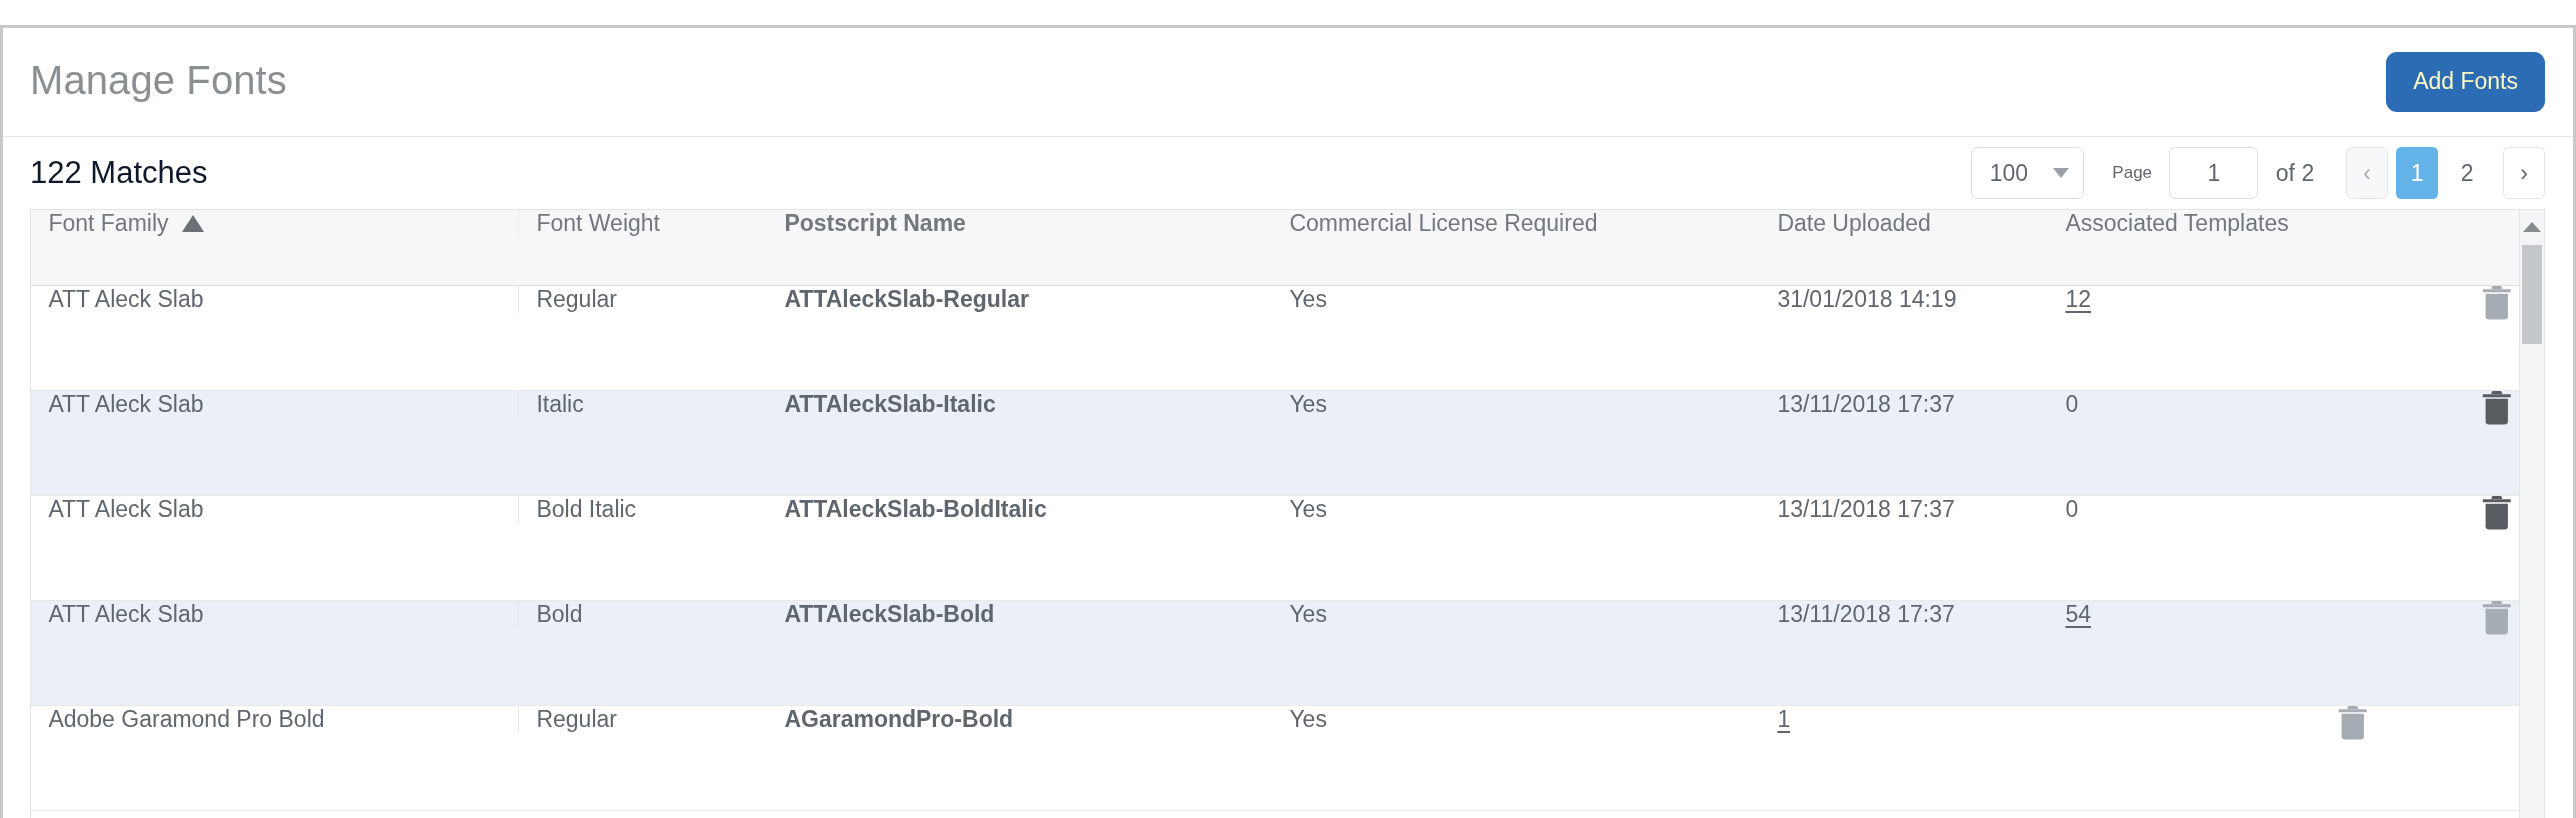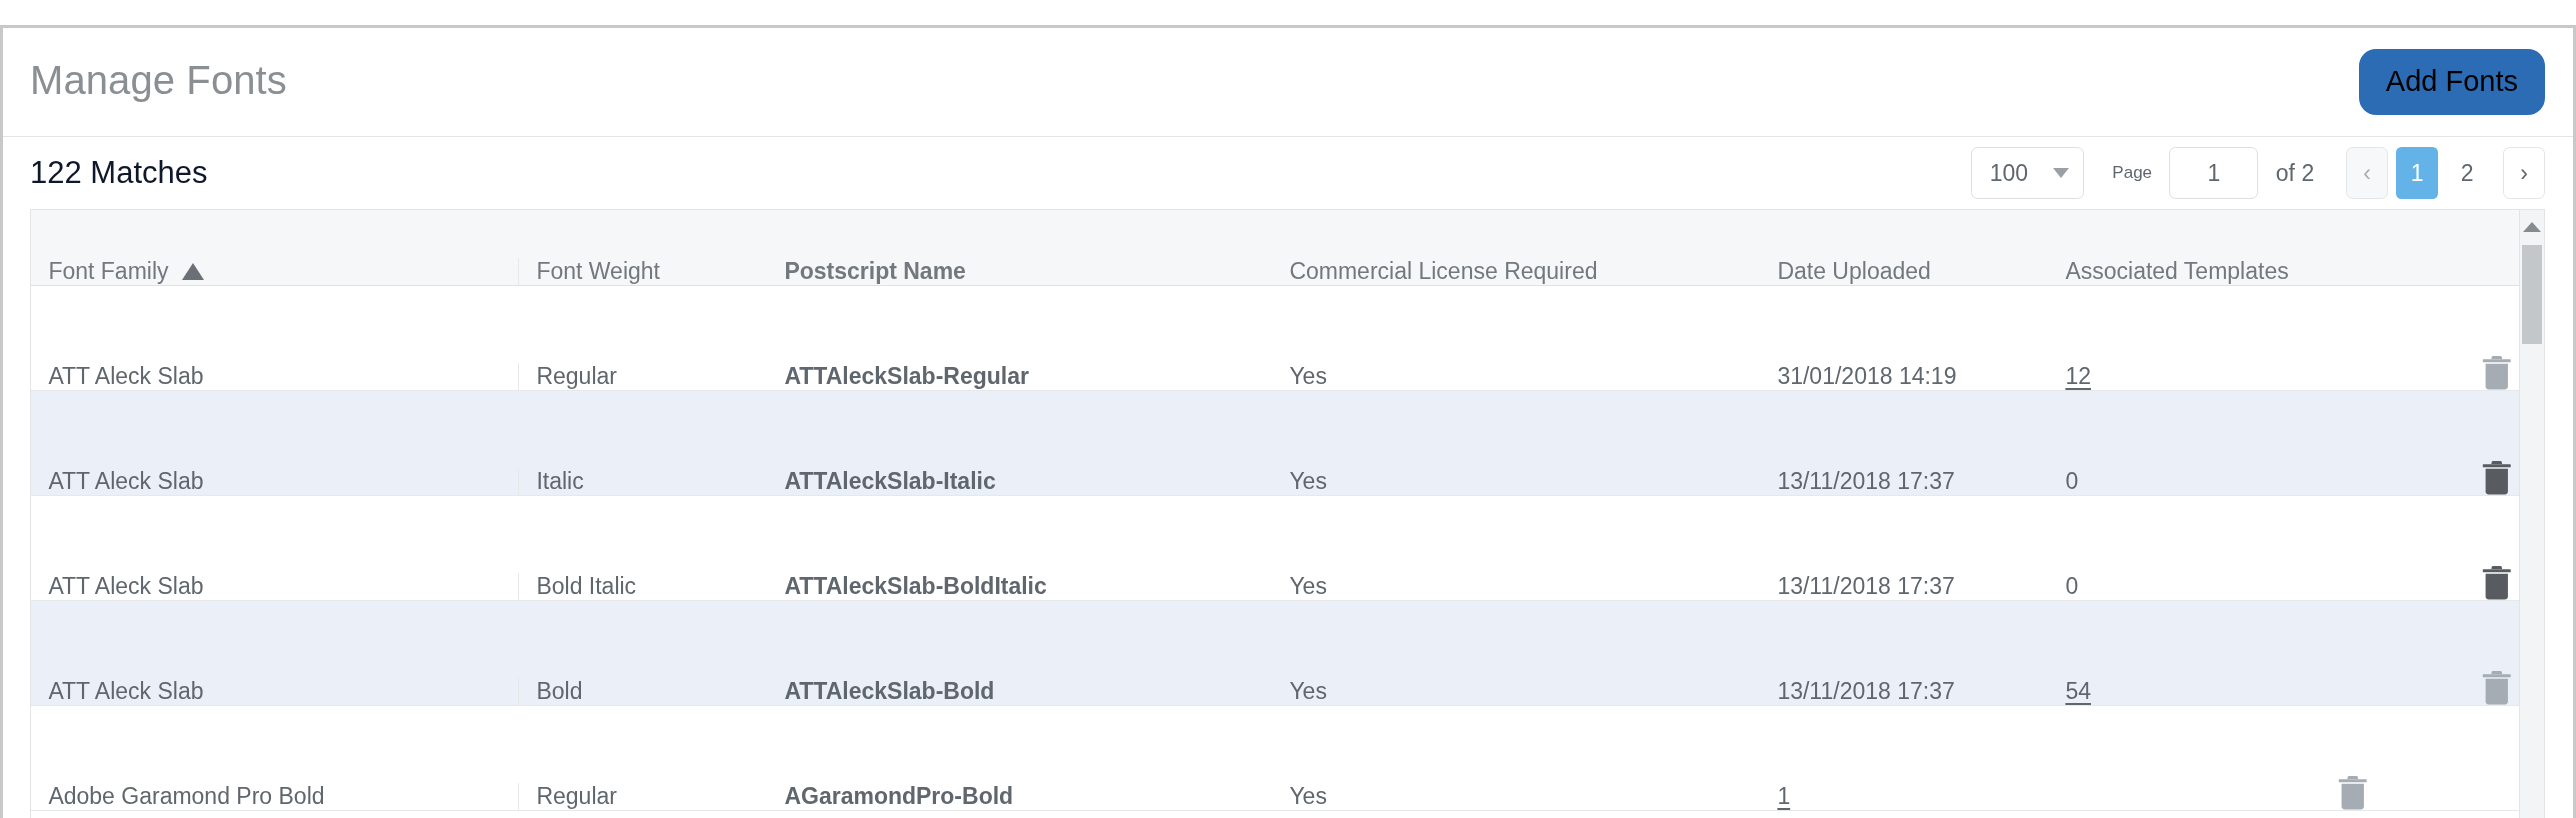--- a/index.html
+++ b/index.html
@@ -35,25 +35,25 @@
   .page-title {
     font-size: 40px;
     font-weight: 400;
     color: #8a8f94;
     letter-spacing: 0.1px;
     line-height: 1;
     padding-bottom: 4px;
   }
   .add-fonts-button {
     background: #2b6cb5;
-    color: #000000;
+    color: #fef9c3;
     border: none;
-    border-radius: 17px;
+    border-radius: 11px;
     font-family: "Liberation Sans", sans-serif;
-    font-size: 29px;
+    font-size: 23px;
     font-weight: 400;
     padding: 16px 27px 17.4px 27px;
     cursor: pointer;
     white-space: nowrap;
   }
 
   
   .toolbar {
     height: 72px;
     padding: 0 28px 0 27px;
@@ -153,21 +153,21 @@
     position: relative;
     margin: 0 28px 0 27px;
     border: 1.3px solid #e2e4e6;
     border-bottom: none;
     height: 624px;
     overflow: hidden;
   }
   .grid { width: 100%; }
   .grid-row {
     display: flex;
-    align-items: flex-end;
+    align-items: flex-start;
     border-bottom: 1.3px solid #e6e8ea;
     min-height: 105px;
   }
   .grid-row.header-row {
     background: #f6f7f8;
     min-height: 76px;
     border-bottom: 1.3px solid #dfe1e4;
   }
   .grid-row.odd { background: #ffffff; }
   .grid-row.even { background: #ebeff7; }

